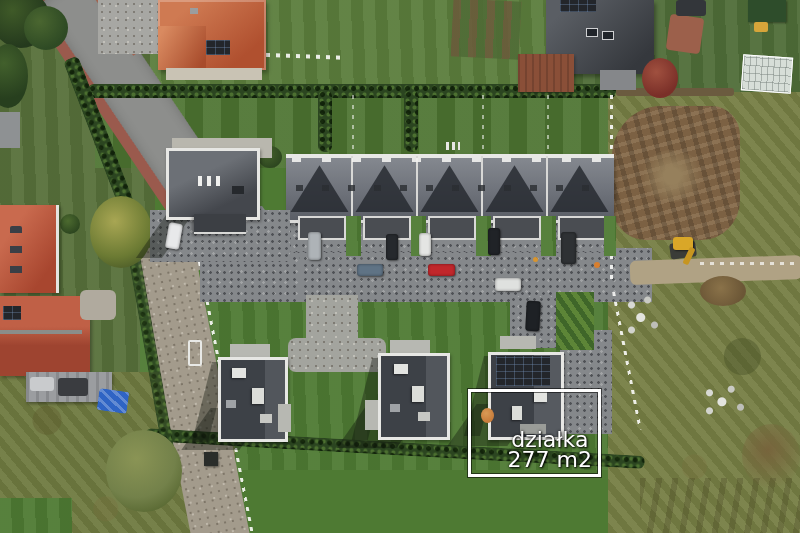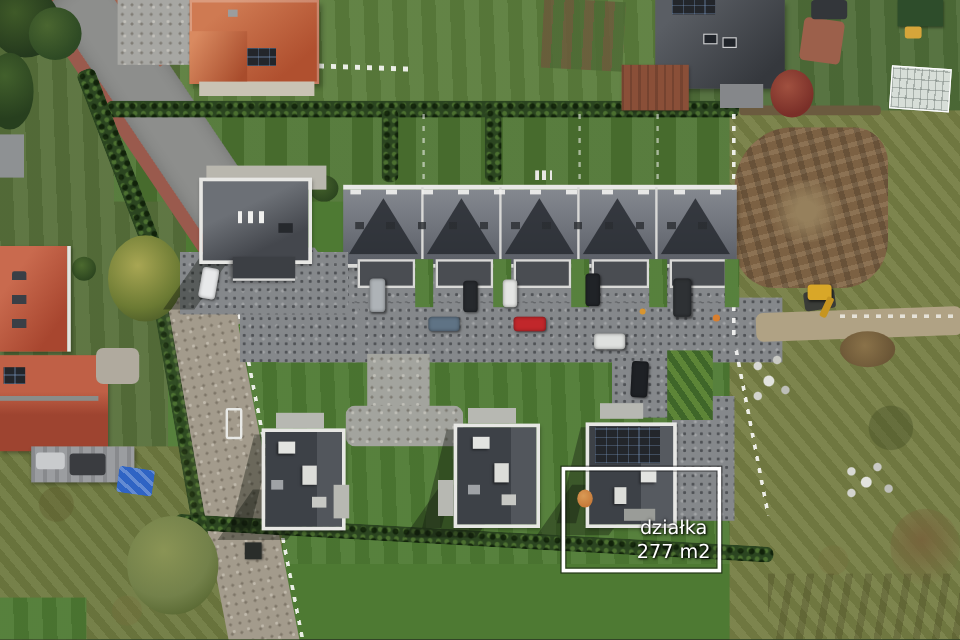--- a/index.html
+++ b/index.html
@@ -42,21 +42,21 @@
      repeating-linear-gradient(0deg,rgba(120,150,190,.35) 0 1px,transparent 1px 7px);}
   .rubble{background-image:
      radial-gradient(circle at 25% 30%,#d8d9d4 0 3px,transparent 4px),
      radial-gradient(circle at 60% 20%,#c9cac4 0 3px,transparent 4px),
      radial-gradient(circle at 45% 55%,#e2e3de 0 4px,transparent 5px),
      radial-gradient(circle at 75% 70%,#bdbeb8 0 3px,transparent 4px),
      radial-gradient(circle at 25% 80%,#d2d3cd 0 3px,transparent 4px);}
   #annotation-box{position:absolute;border:3px solid var(--annotation-border,#fff);
      box-shadow:0 0 0 1px rgba(0,0,0,.55),inset 0 0 0 1px rgba(0,0,0,.55);}
   #annotation-label{position:absolute;right:6px;bottom:5px;text-align:center;
-     color:var(--annotation-text,#fff);font-size:16px;line-height:19.5px;
+     color:var(--annotation-text,#fff);font-size:22px;line-height:19.5px;
      text-shadow:0 0 3px rgba(0,0,0,.9),1px 1px 2px rgba(0,0,0,.9);}
 </style>
 </head>
 <body>
 
 <div id="stage">
 
   <div class="p grass" style="left:0;top:0;width:155px;height:533px;background-color:#57703a;"></div>
   <div class="p grass" style="left:150px;top:0;width:430px;height:96px;background-color:var(--lawn-bright,#5b7d3c);"></div>
   <div class="p grass" style="left:560px;top:0;width:240px;height:100px;background-color:#4f6d38;"></div>

